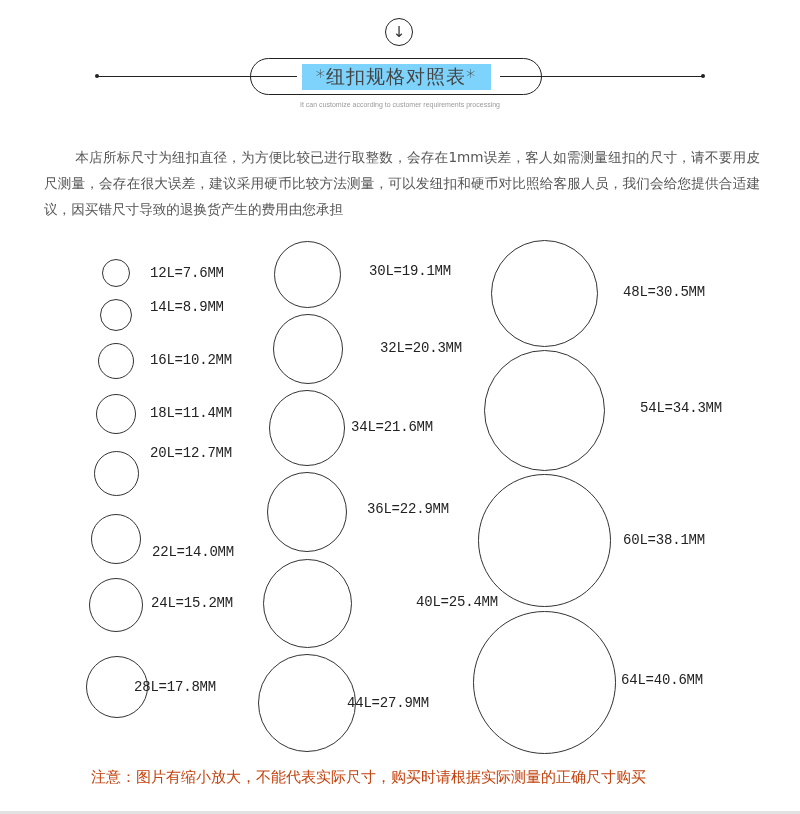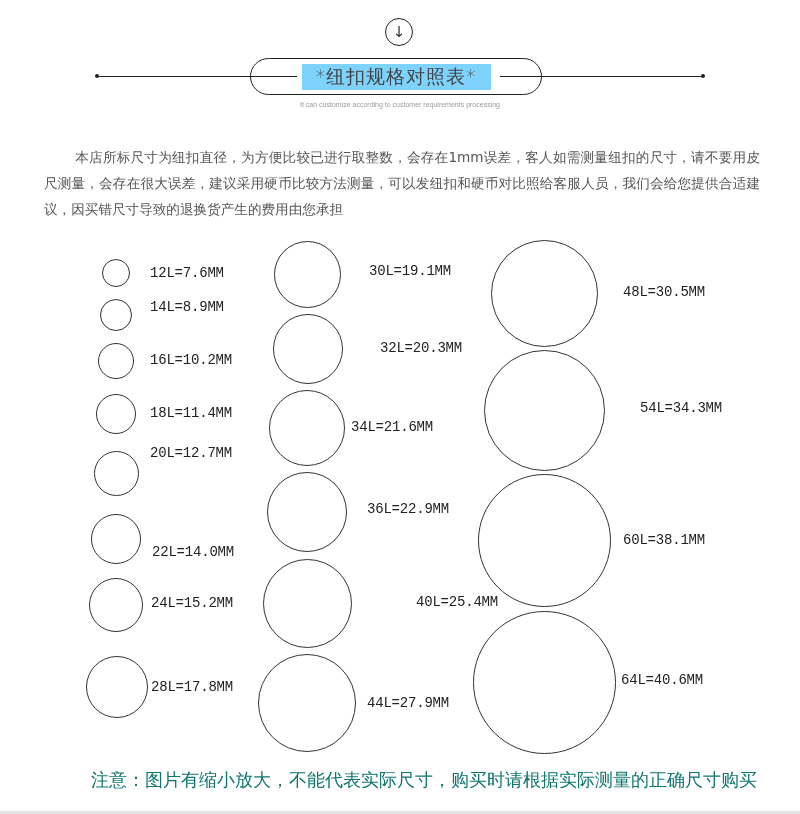--- a/index.html
+++ b/index.html
@@ -17,21 +17,21 @@
     justify-content: center; font-size: 19px; color: #444; letter-spacing: 1px; font-weight: 300; }
   .title span { background: #7dd3fc; padding: 0 14px; }
   .subtitle { left: 0; width: 800px; top: 101px; text-align: center; font-size: 7px; color: #9a9a9a;
     font-family: "Liberation Sans", sans-serif; }
   .para { left: 44px; top: 144px; width: 716px; font-size: 13.6px; line-height: 26px; color: #555;
     font-family: "DejaVu Sans", sans-serif; text-align: justify; }
   .para p { margin: 0; text-indent: 2.3em; }
   .btn-circle { border: 1.2px solid #333; border-radius: 50%; box-sizing: border-box; background: #fff; }
   .btn-label { font-family: Liberation Mono, monospace; font-size: 14px; color: #222;
     white-space: nowrap; transform: translateY(-50%); letter-spacing: -0.2px; }
-  .note { left: 91px; top: 768px; font-size: 18px; color: #0f766e; white-space: nowrap; }
+  .note { left: 91px; top: 768px; font-size: 15px; color: #c2410c; white-space: nowrap; }
   .bottom-rule { left: 0; top: 811px; width: 800px; height: 3px; background: #e2e2e2; }
 </style>
 </head>
 <body>
 
 <div class="abs arrow-circle">
   <span>↓</span>
 </div>
 
 <div class="abs dot" style="left:95px; top:74px;"></div>
@@ -65,41 +65,41 @@
   <div class="abs btn-circle" style="left:94px; top:451px; width:45px; height:45px;"></div>
   <div class="abs btn-label" style="left:150px; top:453px;">20L=12.7MM</div>
 
   <div class="abs btn-circle" style="left:91px; top:514px; width:50px; height:50px;"></div>
   <div class="abs btn-label" style="left:152px; top:552px;">22L=14.0MM</div>
 
   <div class="abs btn-circle" style="left:89px; top:578px; width:54px; height:54px;"></div>
   <div class="abs btn-label" style="left:151px; top:603px;">24L=15.2MM</div>
 
   <div class="abs btn-circle" style="left:86px; top:656px; width:62px; height:62px;"></div>
-  <div class="abs btn-label" style="left:151px; top:687px;">28L=17.8MM</div>
+  <div class="abs btn-label" style="left:134px; top:687px;">28L=17.8MM</div>
 </div>
 
 <div>
   <div class="abs btn-circle" style="left:274px; top:241px; width:67px; height:67px;"></div>
   <div class="abs btn-label" style="left:369px; top:271px;">30L=19.1MM</div>
 
   <div class="abs btn-circle" style="left:273px; top:314px; width:70px; height:70px;"></div>
   <div class="abs btn-label" style="left:380px; top:348px;">32L=20.3MM</div>
 
   <div class="abs btn-circle" style="left:269px; top:390px; width:76px; height:76px;"></div>
   <div class="abs btn-label" style="left:351px; top:427px;">34L=21.6MM</div>
 
   <div class="abs btn-circle" style="left:267px; top:472px; width:80px; height:80px;"></div>
   <div class="abs btn-label" style="left:367px; top:509px;text-align:center;">36L=22.9MM</div>
 
   <div class="abs btn-circle" style="left:263px; top:559px; width:89px; height:89px;"></div>
   <div class="abs btn-label" style="left:368px; top:602px;margin-left:48px;">40L=25.4MM</div>
 
   <div class="abs btn-circle" style="left:258px; top:654px; width:98px; height:98px;"></div>
-  <div class="abs btn-label" style="left:367px; top:703px;">44L=27.9MM</div>
+  <div class="abs btn-label" style="left:347px; top:703px;">44L=27.9MM</div>
 </div>
 
 <div>
   <div class="abs btn-circle" style="left:491px; top:240px; width:107px; height:107px;"></div>
   <div class="abs btn-label" style="left:623px; top:292px;">48L=30.5MM</div>
 
   <div class="abs btn-circle" style="left:484px; top:350px; width:121px; height:121px;"></div>
   <div class="abs btn-label" style="left:640px; top:408px;">54L=34.3MM</div>
 
   <div class="abs btn-circle" style="left:478px; top:474px; width:133px; height:133px;"></div>

